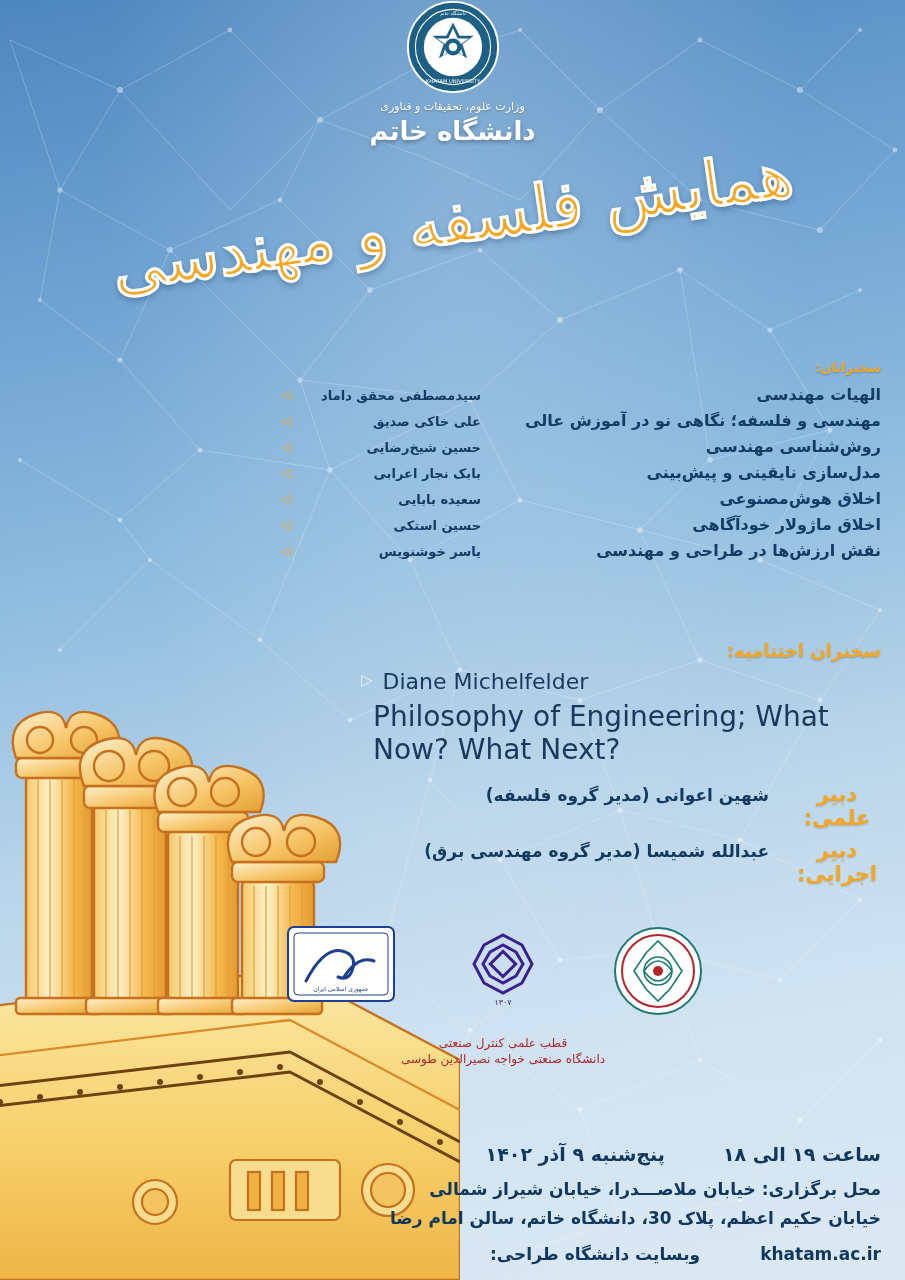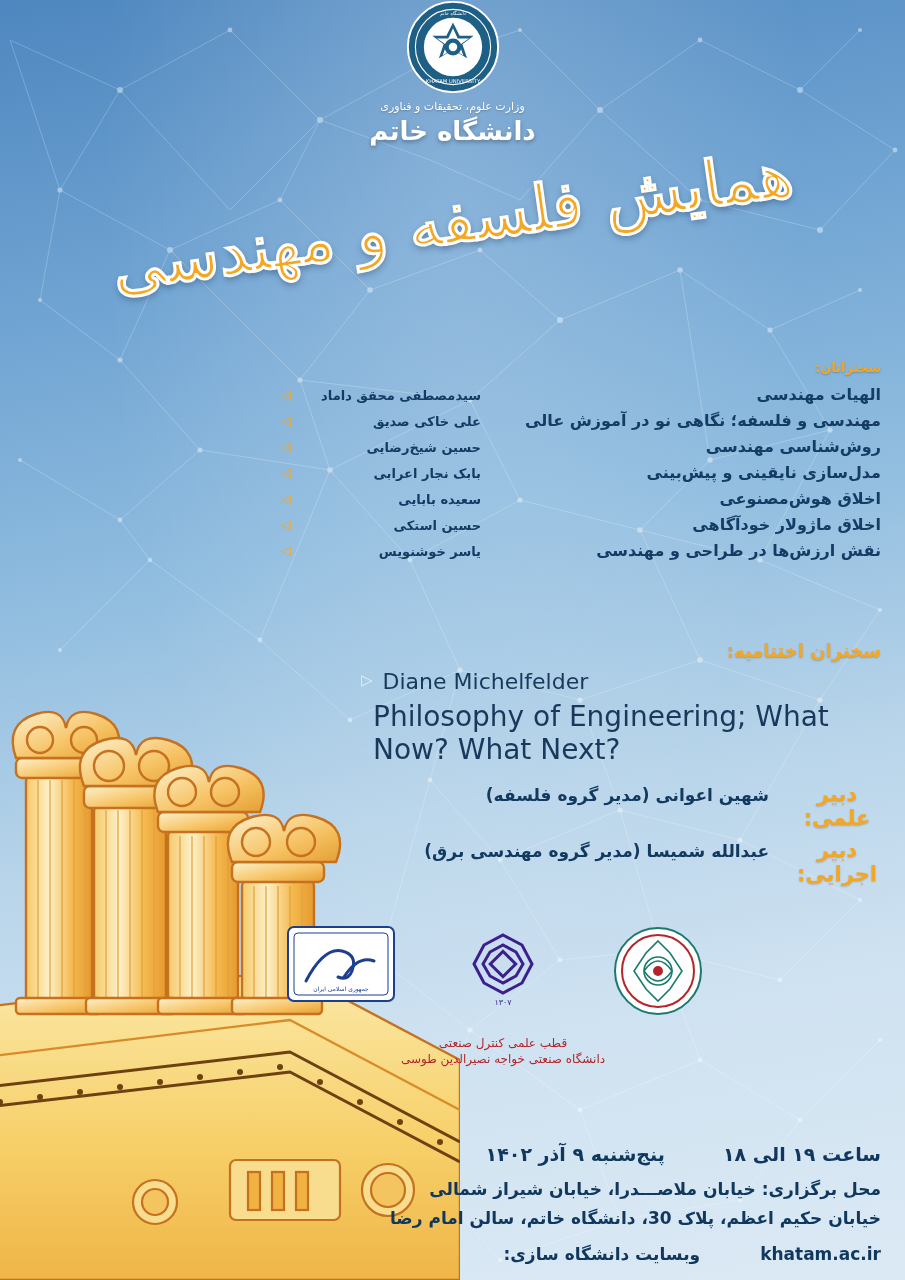--- a/index.html
+++ b/index.html
@@ -622,17 +622,17 @@
     <div class="foot-line1">
       <span>ساعت ۱۹ الی ۱۸</span>
       <span>پنج‌شنبه ۹ آذر ۱۴۰۲</span>
     </div>
     <div class="foot-addr">
       <div>محل برگزاری:  خیابان ملاصـــدرا، خیابان شیراز شمالی</div>
       <div>خیابان حکیم اعظم، پلاک 30، دانشگاه خاتم، سالن امام رضا</div>
     </div>
     <div class="foot-site">
       <span class="site-url">khatam.ac.ir</span>
-      <span>وبسایت دانشگاه سازی:</span>
+      <span>وبسایت دانشگاه طراحی:</span>
     </div>
   </div>
 
 </div>
 
 </body></html>

